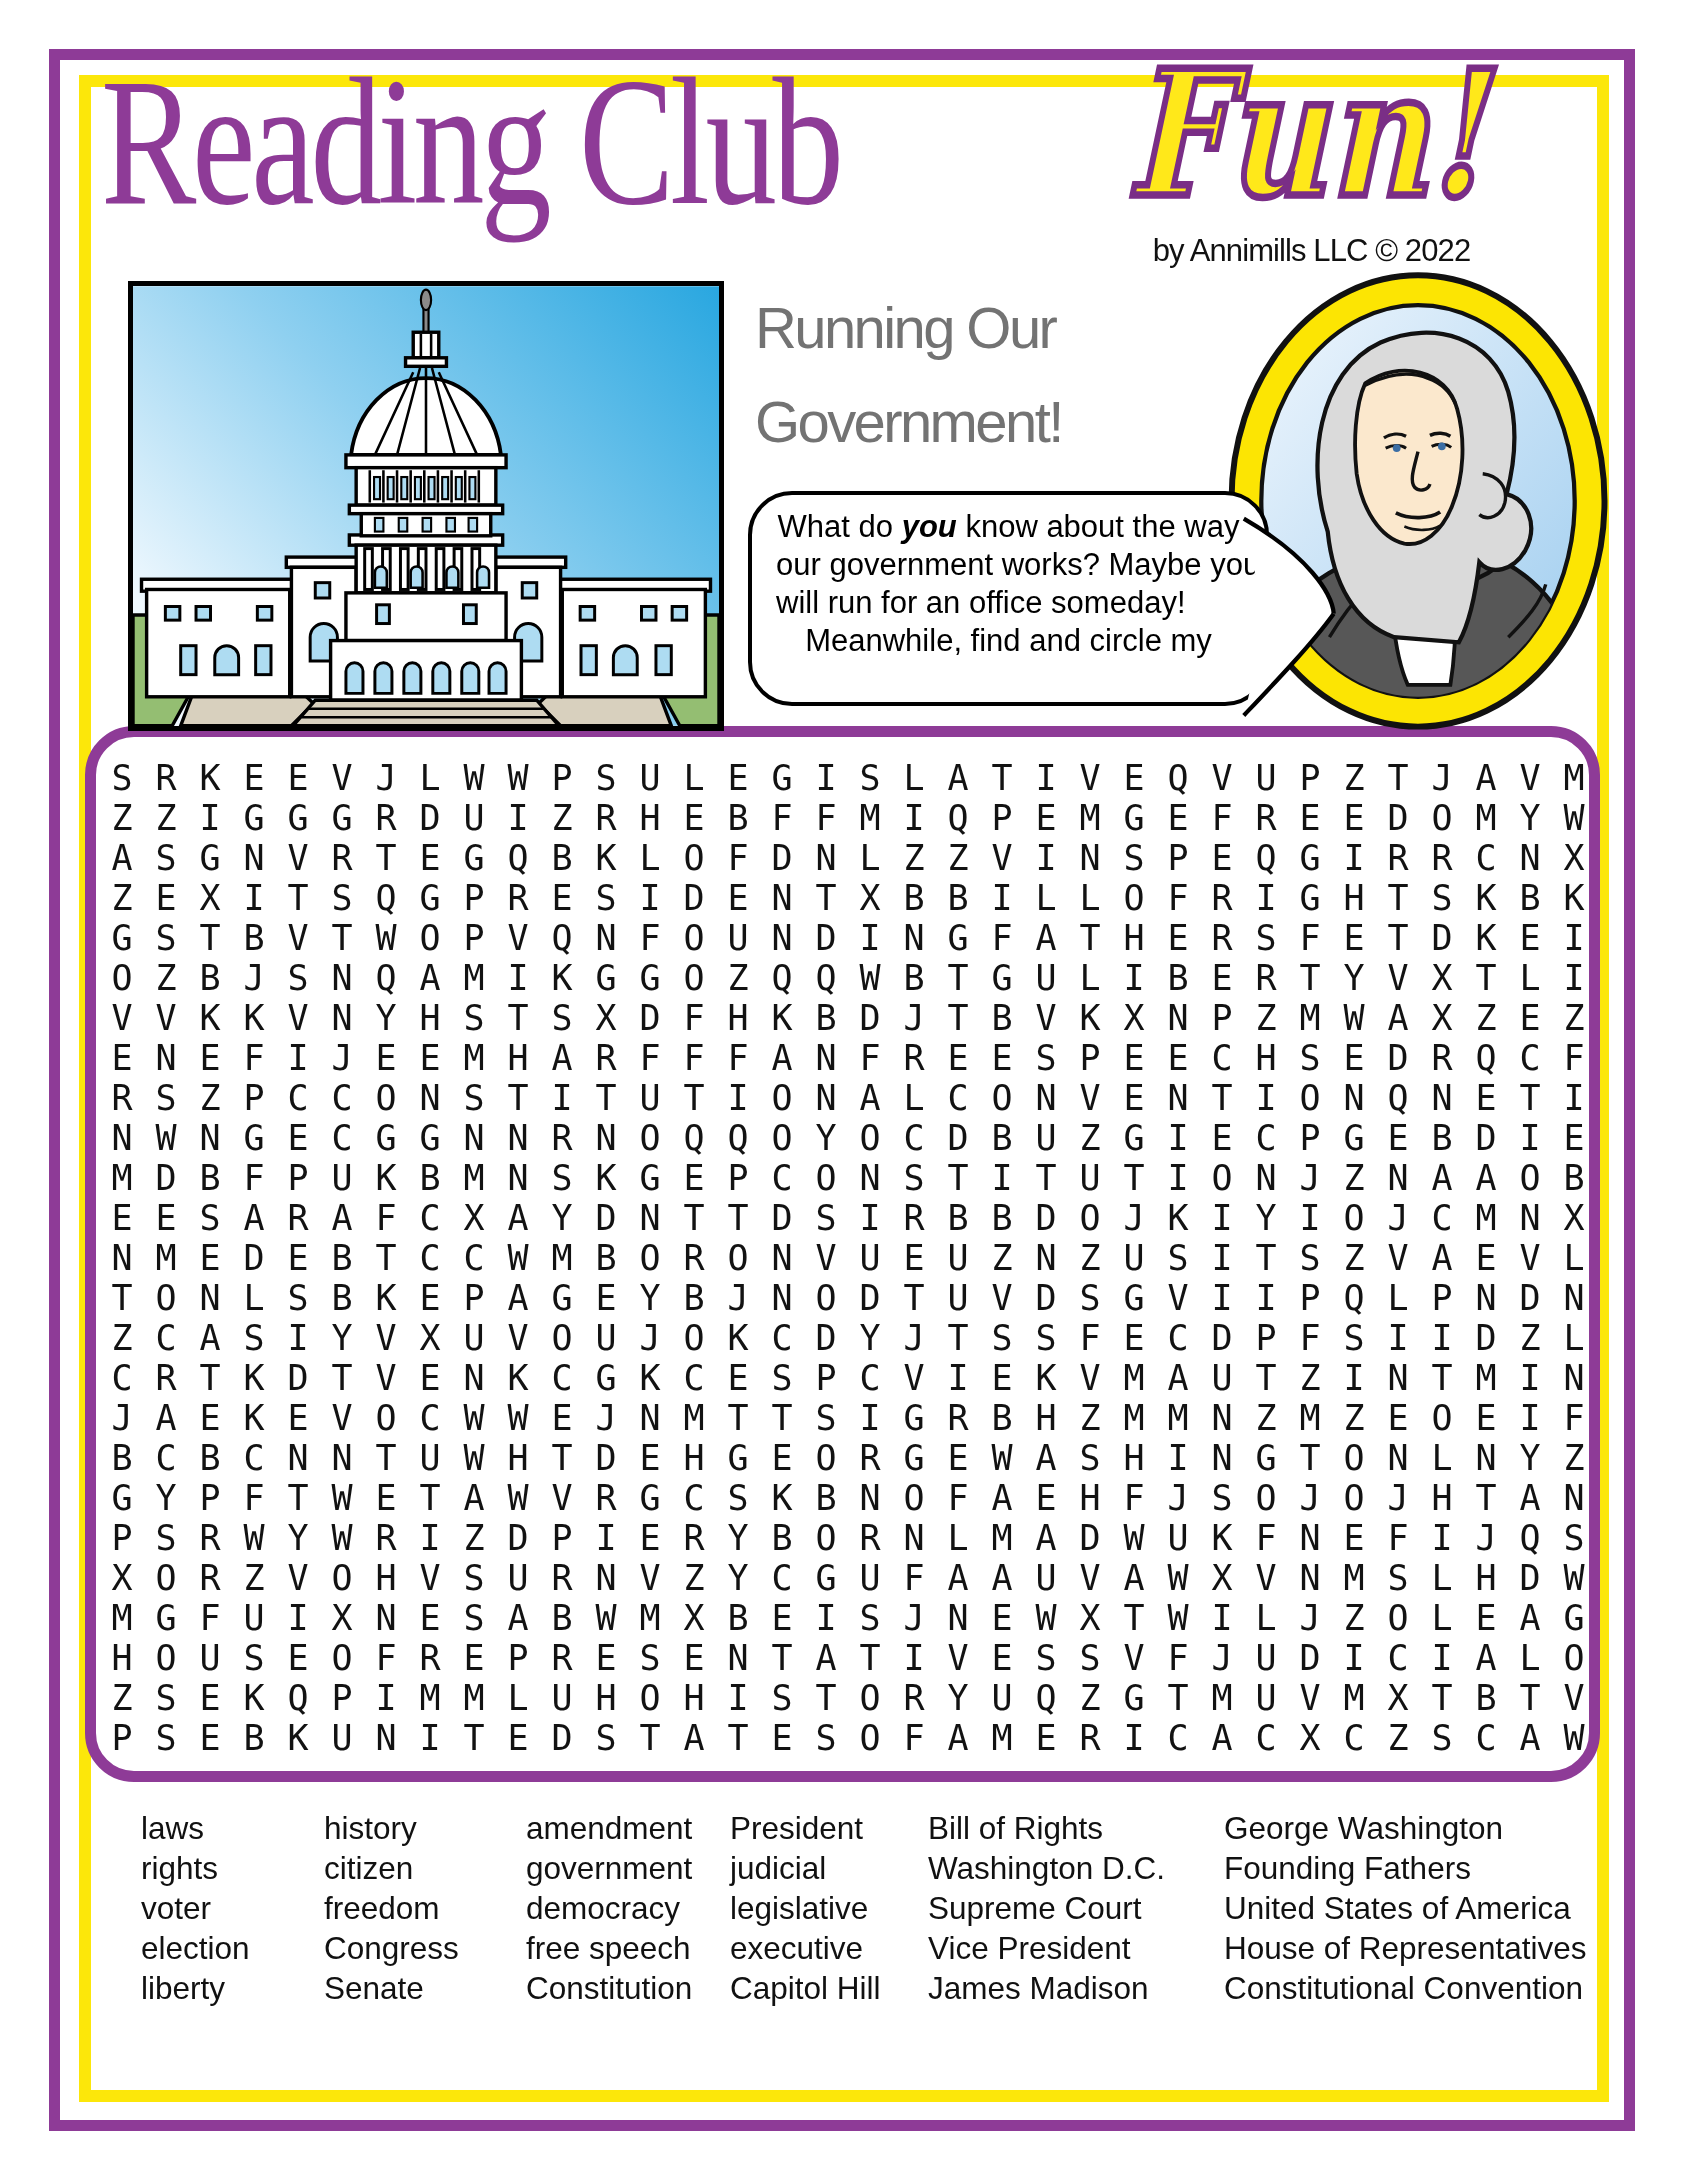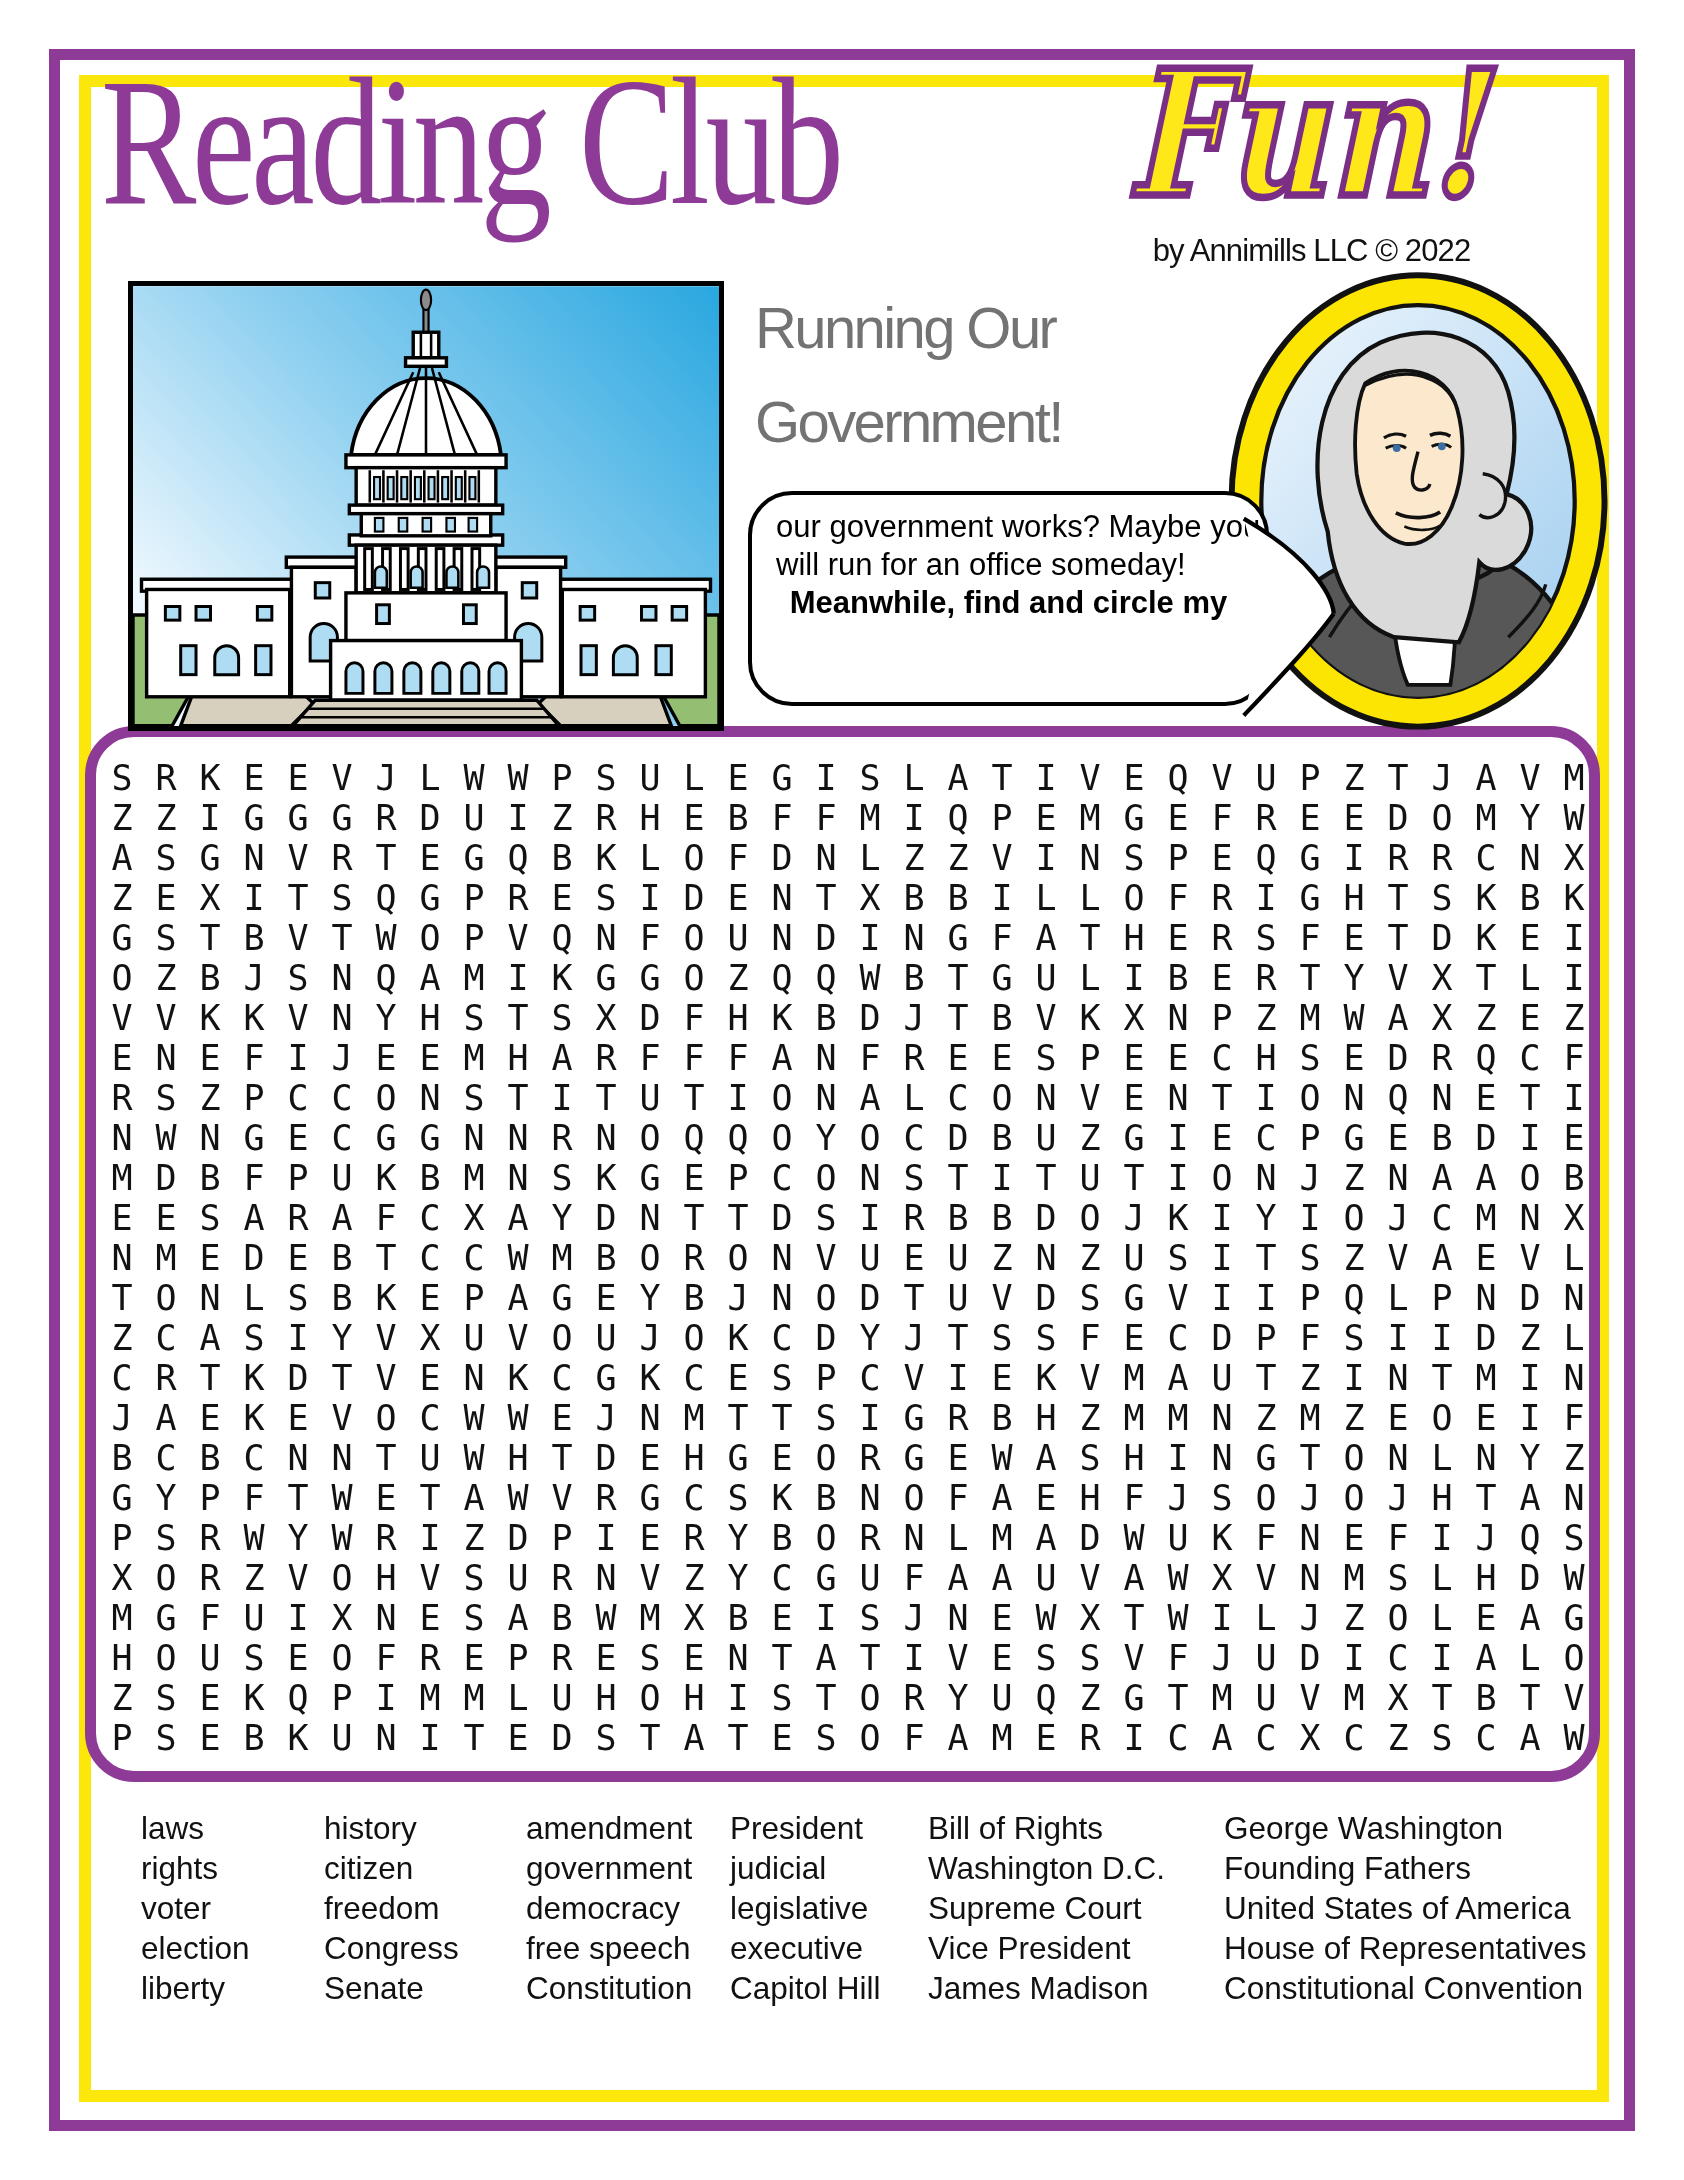--- a/index.html
+++ b/index.html
@@ -249,23 +249,24 @@
       <path d="M198,284 C214,292 238,291 250,283" fill="none" stroke="#111" stroke-width="4.5"></path>
       <path d="M208,300 C222,306 240,305 250,299" fill="none" stroke="#111" stroke-width="3"></path>
 
       <path d="M300,238 C318,240 330,254 326,272 C322,288 306,294 296,286" fill="#DADADA" stroke="#111" stroke-width="4"></path>
     </g>
   </svg>
 </div>
 
 <div class="abs bubble">
   <div id="bubble-text">
+      <div class="bubble-line center"><span>What do </span><span style="font-weight: bold; font-style: italic;">you</span><span> know about the way</span></div>
       <div class="bubble-line left"><span>our government works? Maybe you</span></div>
       <div class="bubble-line left"><span>will run for an office someday!</span></div>
-      <div class="bubble-line center"><span style="font-weight: bold;">Meanwhile, find and circle my</span></div>
+      <div class="bubble-line center"><span style="font-weight: normal;">Meanwhile, find and circle my</span></div>
     </div>
 </div>
 
 <svg class="abs tail" width="112" height="223" viewBox="0 0 132 262">
   <path d="M8,18 C84,62 112,106 114,130 C88,166 44,212 8,250 C30,172 30,96 8,18 Z" fill="#fff" stroke="none"></path>
   <path d="M8,18 C84,62 112,106 114,130" fill="none" stroke="#000" stroke-width="5"></path>
   <path d="M114,130 C88,166 44,212 8,250" fill="none" stroke="#000" stroke-width="5"></path>
 </svg>
 
 <div class="abs puzzle-panel"></div>

